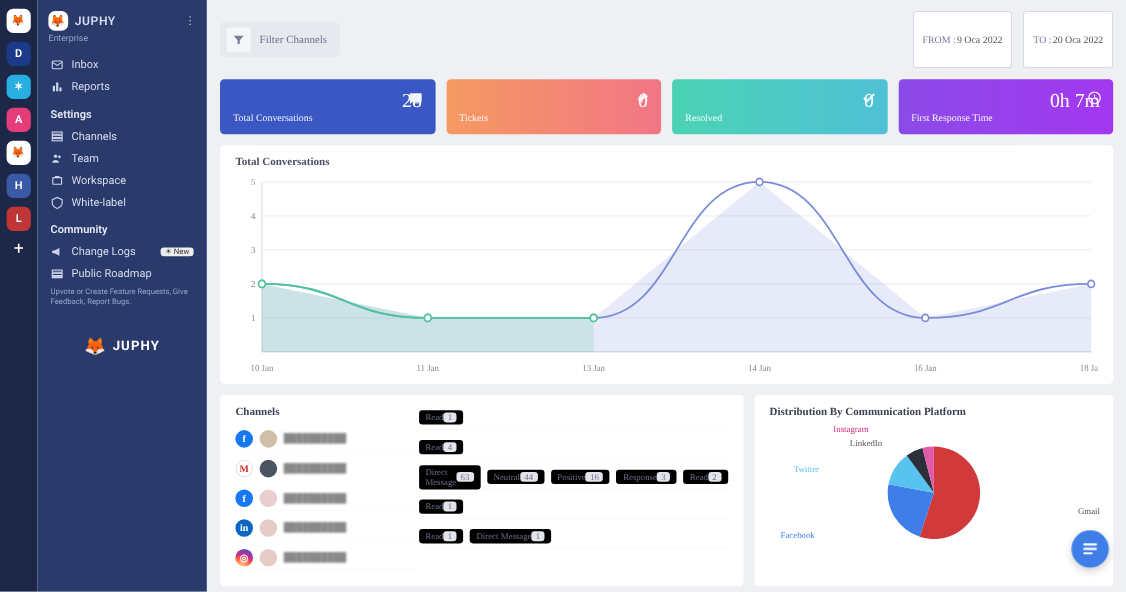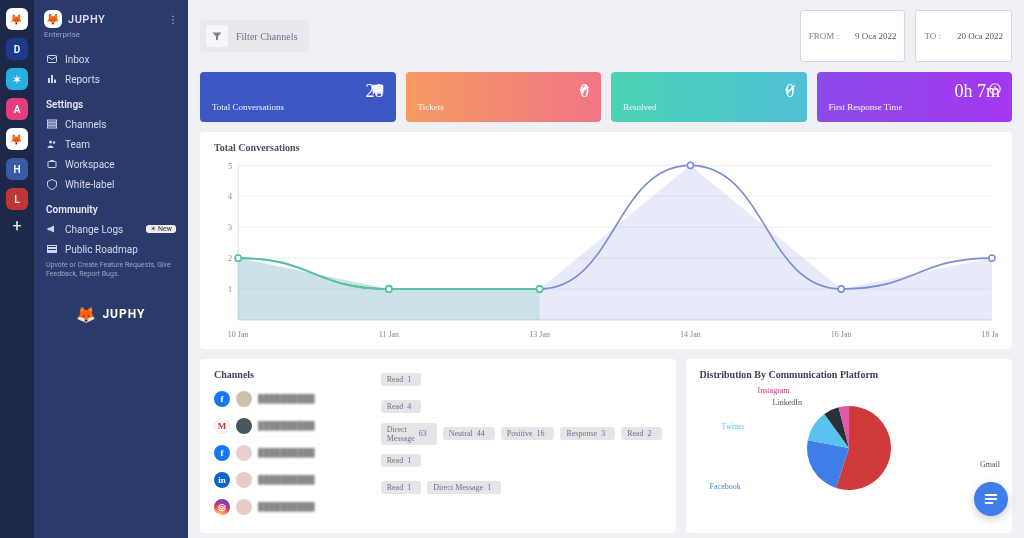--- a/index.html
+++ b/index.html
@@ -25,21 +25,21 @@
   .roadmap-sub { font-size:7px; line-height:1.25; color:#9aa5cc; margin:2px 0 0 2px; }
   .footer-brand { margin-top:26px; display:flex; gap:6px; align-items:center; justify-content:center; }
   .footer-brand .txt { font-size:12px; font-weight:700; letter-spacing:1px; color:#fff; }
 
   
   .main { flex:1; padding:10px 12px 0 12px; overflow:hidden;font-family:Liberation Serif, serif; }
   .topbar { display:flex; align-items:center; gap:10px; margin-bottom:10px; }
   .filter { display:flex; align-items:center; gap:8px; background:#e7e9ef; padding:5px 12px 5px 6px; border-radius:4px; }
   .filter .fbtn { width:22px; height:22px; background:#f5f6f9; border-radius:3px; display:flex; align-items:center; justify-content:center; cursor:pointer; }
   .filter .flabel { font-size:10px; color:#6b718a; }
-  .date-box { border:1px solid #d6d9e3; background:#fff; padding:20px 8px; border-radius:3px; font-size:9px; color:#555; display:flex; gap:16px; align-items:center; }
+  .date-box { border:1px solid #d6d9e3; background:#fff; padding:20px 8px; border-radius:3px; font-size:9px; color:#555; display:flex; gap:1px; align-items:center; }
   .date-box .lab { color:#7a7f95; }
   .spacer { flex:1; }
 
   
   .cards { display:flex; gap:10px; }
   .card { flex:1; border-radius:4px; color:#fff; padding:10px 12px; position:relative; min-height:46px; }
   .card .num { font-size:18px; font-weight:300; line-height:1;text-align:right; }
   .card .label { font-size:9px; opacity:0.95; margin-top:2px; }
   .card .cicon { position:absolute; right:10px; top:10px; opacity:0.9; }
 
@@ -55,21 +55,21 @@
   .pie-panel { flex:1; padding:10px 14px; position:relative; }
   .cols { display:flex; }
   .col-channels { width:42%; }
   .col-tags { flex:1; }
   .col-head { font-size:10px; font-weight:600; color:#3d4154; margin-bottom:8px; }
   .ch-row { display:flex; align-items:center; gap:6px; height:22px; margin-bottom:5px; border-bottom:1px solid #fafbfd; }
   .ch-row .plat { width:16px; height:16px; border-radius:50%; display:flex; align-items:center; justify-content:center; font-size:9px; font-weight:700; color:#fff; }
   .ch-row .av { width:16px; height:16px; border-radius:50%; background:#ddd; }
   .ch-row .name { font-size:8px; color:#888; filter:blur(1px); }
   .tag-row { display:flex; gap:6px; height:22px; margin-bottom:5px; align-items:center; border-bottom:1px solid #fafbfd; }
-  .tag { background:#e5e5e5; border-radius:3px; font-size:8px; color:#6b718a; padding:2px 6px; display:flex; align-items:center; gap:0;justify-content:center; }
+  .tag { background:#000000; border-radius:3px; font-size:8px; color:#6b718a; padding:2px 6px; display:flex; align-items:center; gap:0;justify-content:center; }
   .tag .cnt { background:#e2e4eb; padding:0 4px; border-radius:3px; font-size:8px; }
 
   .pie-title { font-size:10px; font-weight:600; color:#3d4154; margin-bottom:8px; }
   .pie-wrap { display:flex; justify-content:center; align-items:center; height:120px; position:relative; }
   .pie-label { position:absolute; font-size:8px; color:#555; }
 
   .float-btn { position:fixed; right:16px; bottom:22px; width:34px; height:34px; border-radius:50%; background:#3f7ee8; display:flex; align-items:center; justify-content:center; color:#fff; box-shadow:0 3px 8px rgba(0,0,0,0.2); cursor:pointer; }
 
   .ico { display:inline-block; }
 </style>

